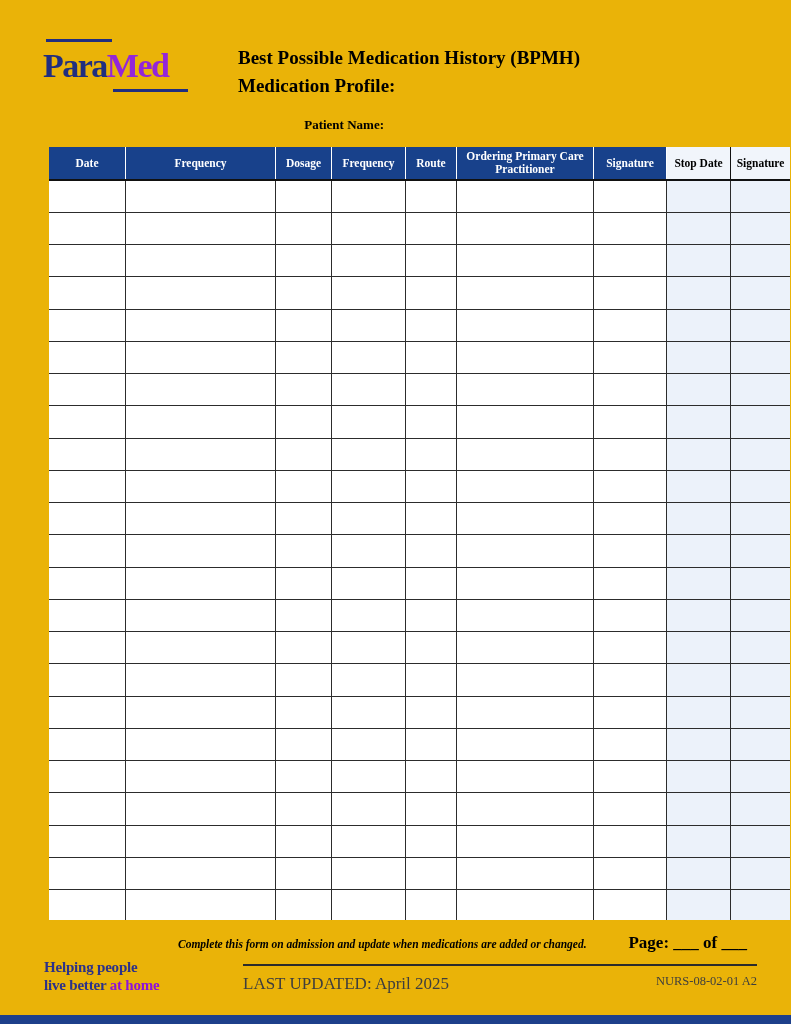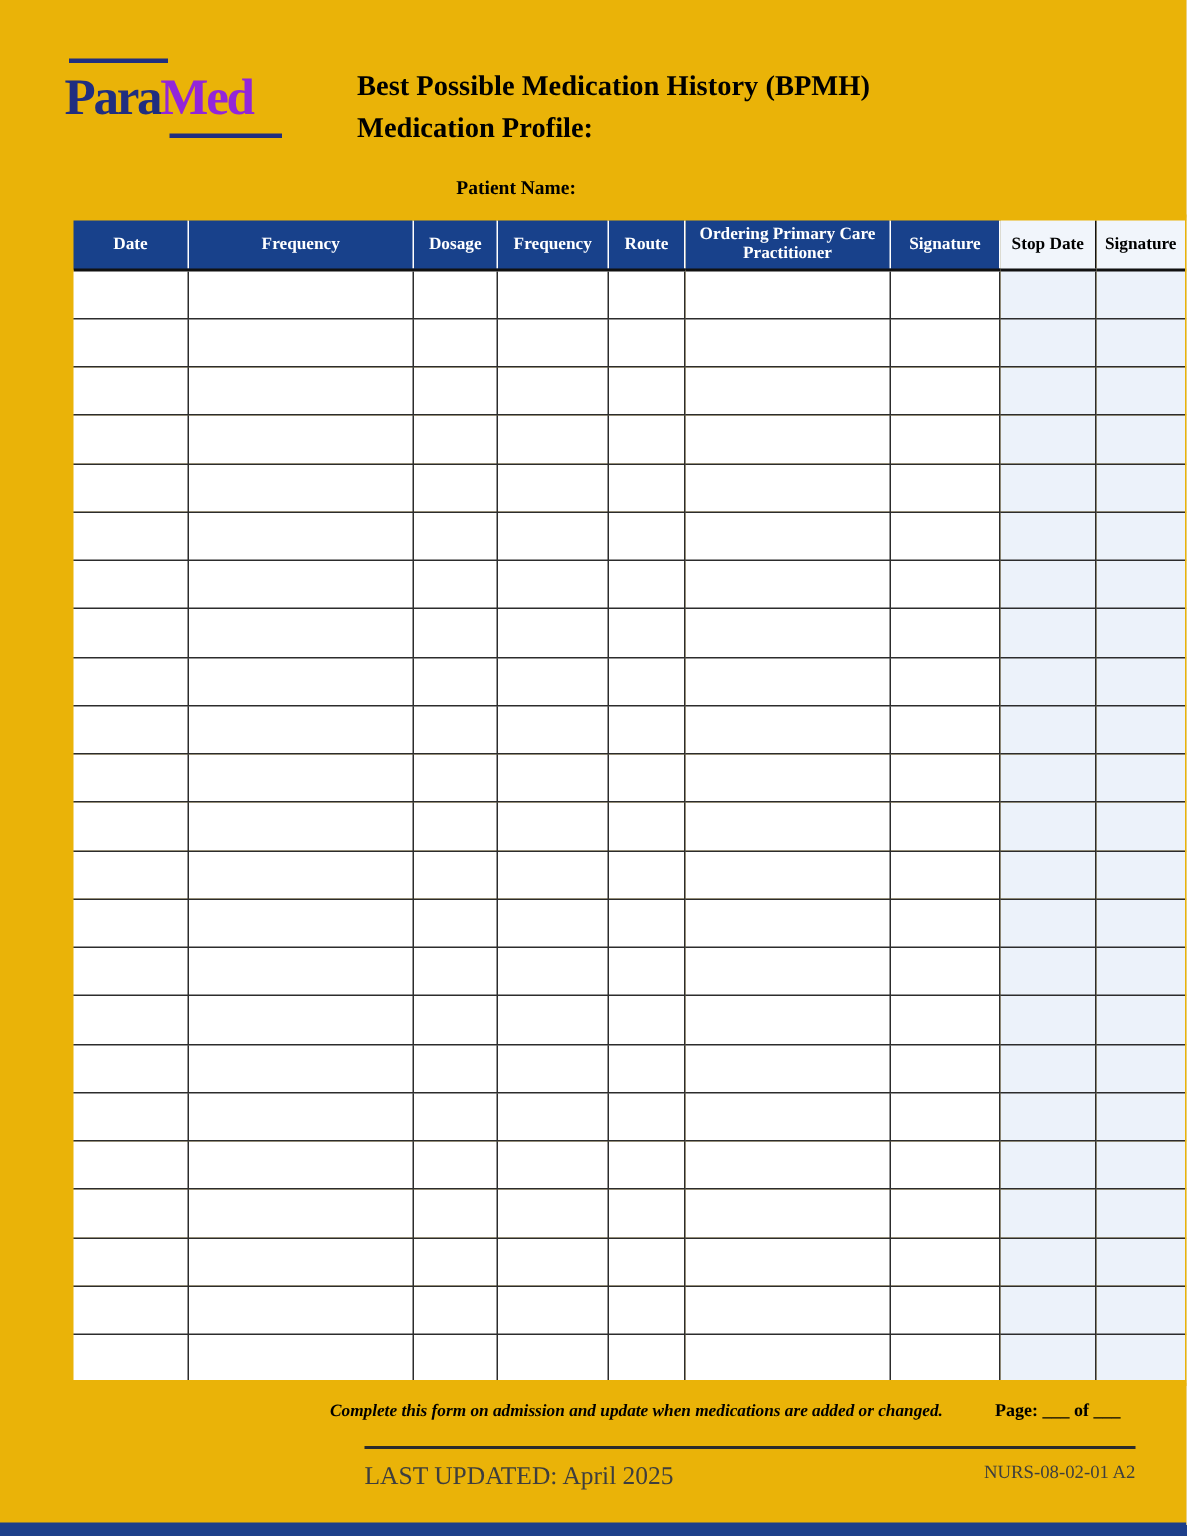--- a/index.html
+++ b/index.html
@@ -26,22 +26,22 @@
   .med-table{position:absolute;left:45px;top:143px;border-collapse:collapse;table-layout:fixed;width:697px;border:4px solid #eab308;}
   .med-table thead tr{height:35px;}
   .med-table th{font-size:11.5px;font-weight:700;text-align:center;vertical-align:middle;padding:1px 2px;line-height:13px;}
   .med-table th.blue{background:#18418b;color:#ffffff;border-left:1.3px solid #ffffff;border-right:1.3px solid #ffffff;border-bottom:2.4px solid #111;}
   .med-table th.light{background:#f1f5fb;color:#000;border:1.4px solid #111;border-bottom:2.4px solid #111;text-align:center;}
   .med-table tbody tr{height:32.26px;}
   .med-table td{border:1.4px solid #2c2c2c;background:#ffffff;}
   .med-table td.tint{background:#ecf2fa;}
   
   .instruction-row{position:absolute;left:178px;right:44px;top:933px;display:flex;justify-content:space-between;align-items:baseline;font-size:11.5px;color:#000;}
-  .instr-text{font-style:italic;font-weight:600;margin-left:42px;}
-  .page-label{font-weight:700;font-size:12px;white-space:nowrap;margin-left:14px;}
+  .instr-text{font-style:italic;font-weight:600;}
+  .page-label{font-weight:700;font-size:17px;white-space:nowrap;margin-left:14px;}
   
   .tagline{position:absolute;left:44px;top:958px;font-size:15px;font-weight:700;line-height:18px;color:#2c3189;letter-spacing:-0.2px;}
   .tagline .purple{color:#8d12da;}
   .footer-rule{position:absolute;left:243px;top:964px;width:514px;height:2px;background:#2b2b2b;}
   .last-updated{position:absolute;left:243px;top:974px;font-size:17px;color:#3e3e3e;}
   .doc-code{position:absolute;right:34px;top:974px;font-size:12.5px;color:#3e3e3e;}
   .bottom-bar{position:absolute;left:0;bottom:0;width:100%;height:9px;background:#1d3f8a;}
 </style>
 </head>
 <body>
@@ -335,18 +335,22 @@
           <td class="tint"></td>
         </tr>
       </tbody>
   </table>
 
   <div class="instruction-row">
     <span class="instr-text">Complete this form on admission and update when medications are added or changed.</span>
     <span class="page-label">Page: ___ of ___</span>
   </div>
 
+  <div class="tagline">
+    <div>Helping people</div>
+    <div><span>live better </span><span class="purple">at home</span></div>
+  </div>
   <div class="footer-rule"></div>
   <div class="last-updated">LAST UPDATED: April 2025</div>
   <div class="doc-code">NURS-08-02-01 A2</div>
   <div class="bottom-bar"></div>
 
 </div>
 
 </body></html>

